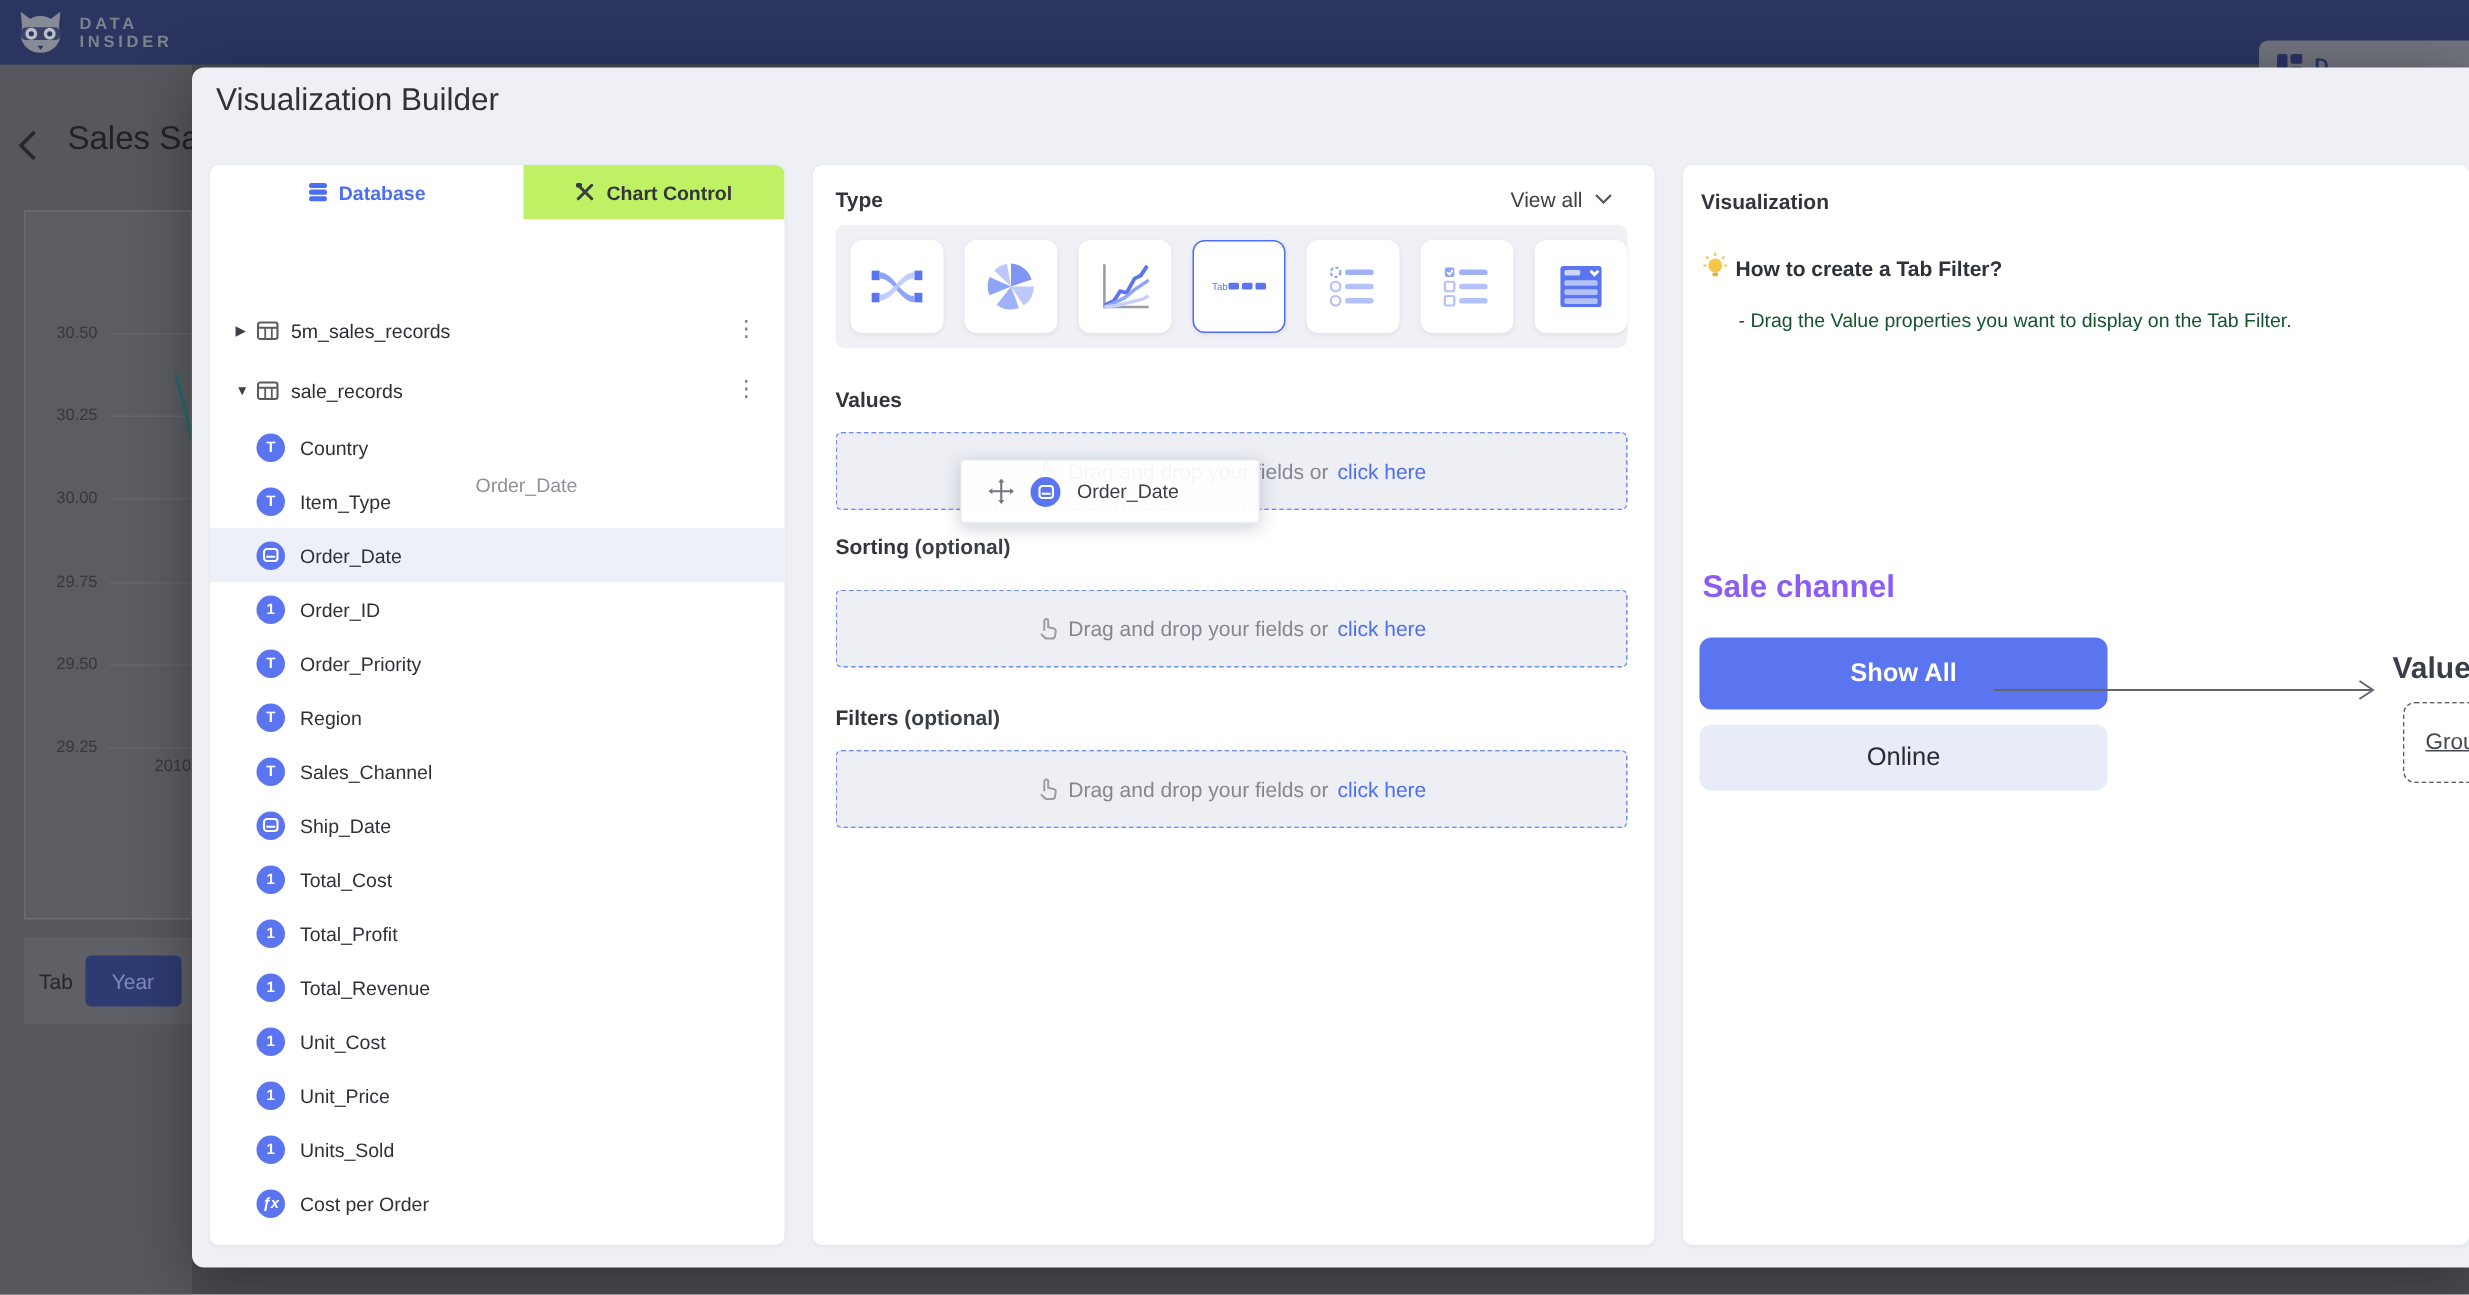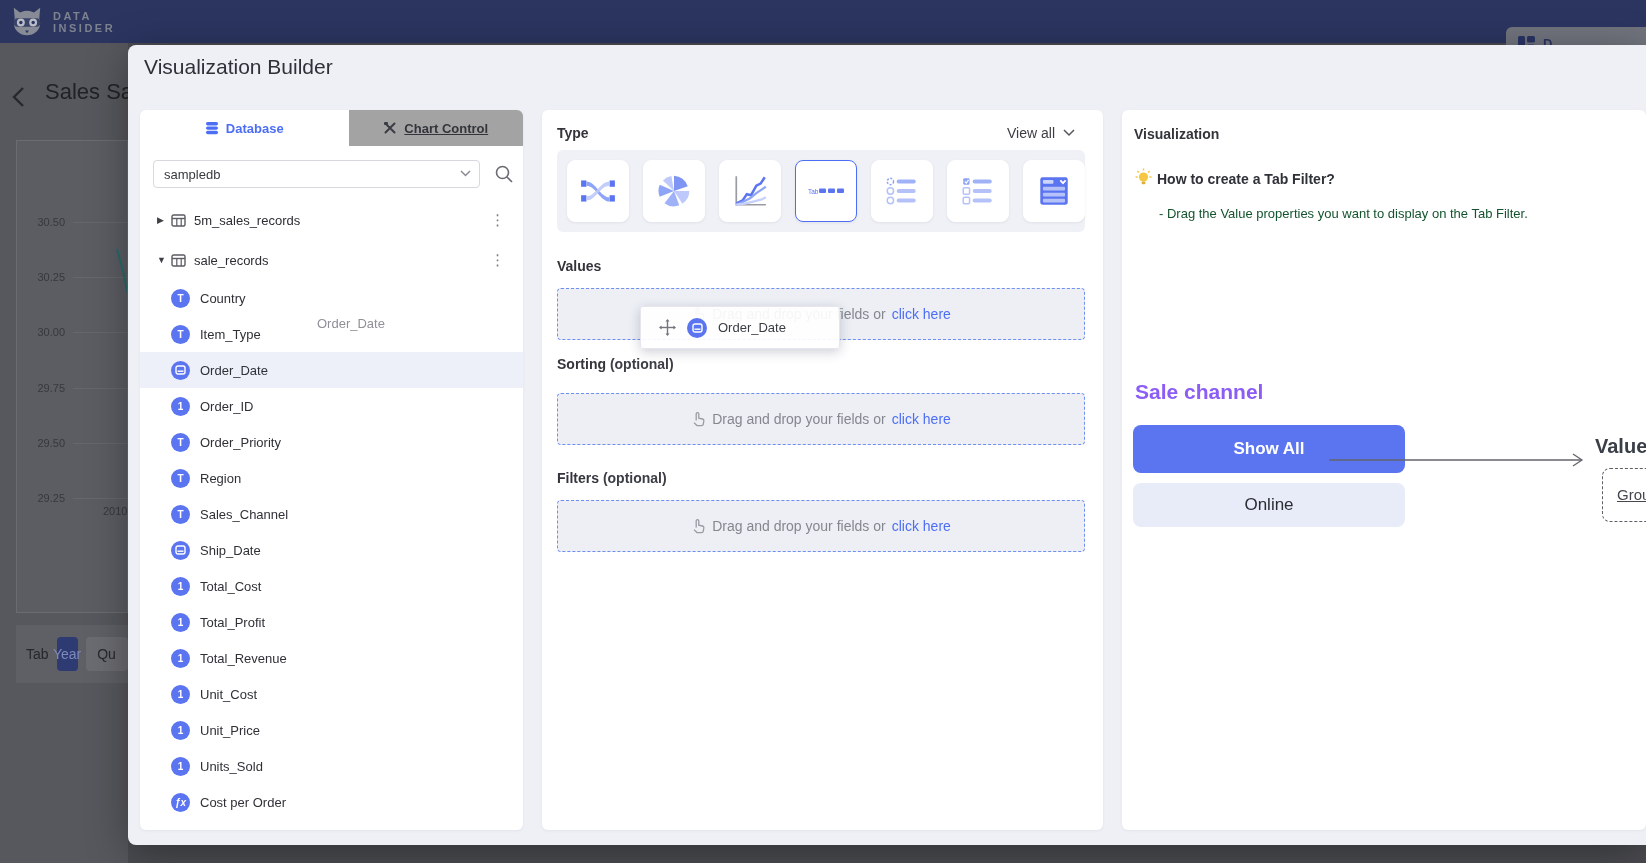--- a/index.html
+++ b/index.html
@@ -19,37 +19,37 @@
   .bg-page-title { position:absolute; left:45px; top:36px; font-size:22px; color:#202226; white-space:nowrap; }
   .bg-card { position:absolute; left:16px; top:97px; width:112px; height:473px; background:#5c5d63; border:1px solid #6b6c71; overflow:hidden; }
   .bg-tick { position:absolute; left:0; width:112px; height:12px; }
   .bg-tick span { position:absolute; left:2px; width:46px; text-align:right; font-size:11px; color:#37383d; top:-6px; }
   .bg-tick i { position:absolute; left:56px; right:0; top:0; height:1px; background:#66676c; }
   .bg-xlabel { position:absolute; left:86px; top:364px; font-size:11px; color:#37383d; }
   .bg-line-svg { position:absolute; left:0; top:0; }
   .bg-tabsrow { position:absolute; left:16px; top:582px; width:112px; height:58px; background:#5f6065; display:flex; align-items:center; gap:8px; padding-left:10px; overflow:hidden; }
   .bg-tab-label { font-size:14px; color:#26272b; }
   .bg-chip { height:34px; border-radius:4px; display:flex; align-items:center; justify-content:center; font-size:14px; flex:none; }
-  .bg-chip.year { width:21px; background:#2e3b72; color:#7f89bb; }
+  .bg-chip.year { width:64px; background:#2e3b72; color:#7f89bb; }
   .bg-chip.qu { width:42px; background:#6b6c71; color:#26272b; }
 
   
   .modal { position:absolute; left:128px; top:45px; width:1518px; height:800px; background:#eff0f5; border-radius:8px 0 0 8px; box-shadow:0 8px 40px rgba(0,0,0,.35); z-index:10; }
   .modal-title { position:absolute; left:16px; top:10px; font-size:21px; font-weight:500; color:#2f3138; }
 
   .panel { position:absolute; background:#fff; border-radius:6px; box-shadow:0 1px 3px rgba(40,45,80,.06); }
   .panel-left  { left:12px;  top:65px; width:383px; height:720px; }
   .panel-mid   { left:414px; top:65px; width:561px; height:720px; }
   .panel-right { left:994px; top:65px; width:524px; height:720px; overflow:hidden; }
 
   
   .tabbar { position:absolute; left:0; top:0; right:0; height:36px; display:flex; border-radius:6px 6px 0 0; overflow:hidden; }
   .tab { flex:1; display:flex; align-items:center; justify-content:center; gap:7px; font-size:13px; font-weight:bold; cursor:pointer;margin-left:17px; }
   .tab.active { background:#fff; color:#4c6ef5; }
-  .tab.inactive { background:#a3a3a3; color:#33353b;text-decoration:underline; }
+  .tab.inactive { background:#bef264; color:#33353b; }
   .search-row { position:absolute; left:13px; top:50px; right:13px; height:28px; }
   .search-input { position:absolute; left:0; top:0; width:327px; height:28px; border:1px solid #d8d9e0; border-radius:4px; background:#fff; font-size:13px; color:#37393f; padding:0 26px 0 10px; display:flex; align-items:center; }
   .search-input .chev { position:absolute; right:8px; top:9px; }
   .search-mag { position:absolute; left:341px; top:4px; }
 
   .tree { position:absolute; left:0; top:90px; right:0; }
   .t-row { height:40px; display:flex; align-items:center; padding-left:17px; position:relative; }
   .t-caret { width:14px; font-size:9px; color:#3e4046; }
   .t-ico { margin-right:8px; display:flex; }
   .t-label { font-size:13px; color:#2c2e34; font-weight:500; }
@@ -190,32 +190,20 @@
       </div>
       <div class="tab inactive">
         <svg width="14" height="14" viewBox="0 0 14 14">
           <path d="M2.5 2.5 L11.5 11.5 M11.5 2.5 L2.5 11.5" stroke="#3a3c43" stroke-width="2" stroke-linecap="round"></path>
           <rect x="1" y="1" width="4" height="3" rx="1" fill="#3a3c43"></rect>
         </svg>
         <span>Chart Control</span>
       </div>
     </div>
 
-    <div class="search-row">
-      <div class="search-input">
-        <span>sampledb</span>
-        <svg class="chev" width="11" height="7" viewBox="0 0 11 7">
-          <polyline points="1,1 5.5,5.5 10,1" fill="none" stroke="#8b8d94" stroke-width="1.5"></polyline>
-        </svg>
-      </div>
-      <svg class="search-mag" width="20" height="20" viewBox="0 0 20 20">
-        <circle cx="8.5" cy="8.5" r="6" fill="none" stroke="#6a6c73" stroke-width="1.6"></circle>
-        <line x1="13" y1="13" x2="18" y2="18" stroke="#6a6c73" stroke-width="1.6"></line>
-      </svg>
-    </div>
 
     <div class="tree">
       <div class="t-row">
         <span class="t-caret">▶</span>
         <span class="t-ico">
           <svg width="15" height="13" viewBox="0 0 15 13">
               <rect x="1" y="1" width="13" height="11" rx="1.5" fill="none" stroke="#5a5c63" stroke-width="1.4"></rect>
               <line x1="1" y1="4.5" x2="14" y2="4.5" stroke="#5a5c63" stroke-width="1.4"></line>
               <line x1="5.8" y1="4.5" x2="5.8" y2="12" stroke="#5a5c63" stroke-width="1.2"></line>
               <line x1="10.2" y1="4.5" x2="10.2" y2="12" stroke="#5a5c63" stroke-width="1.2"></line>

